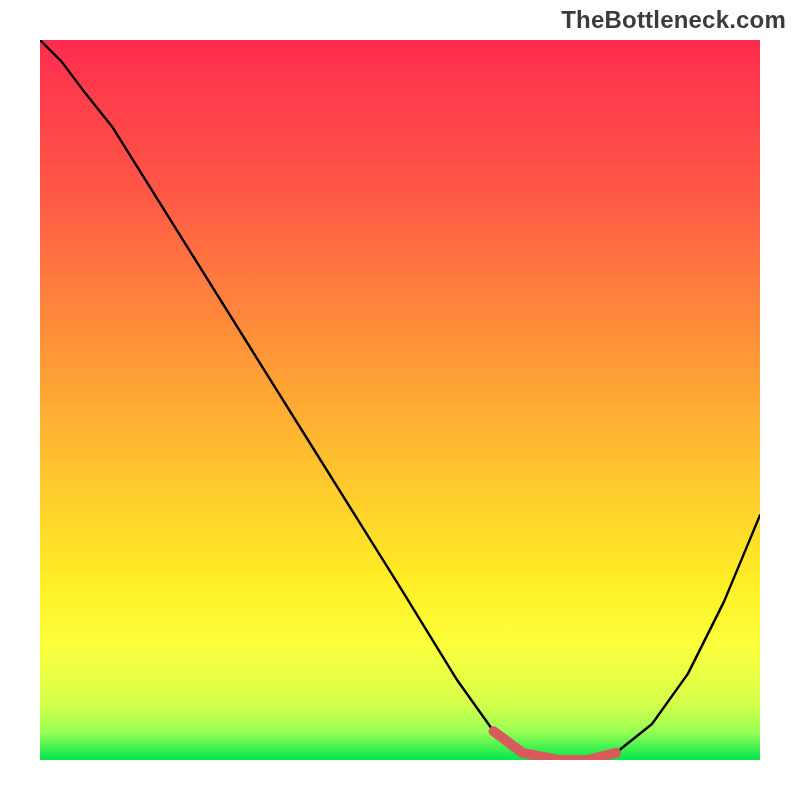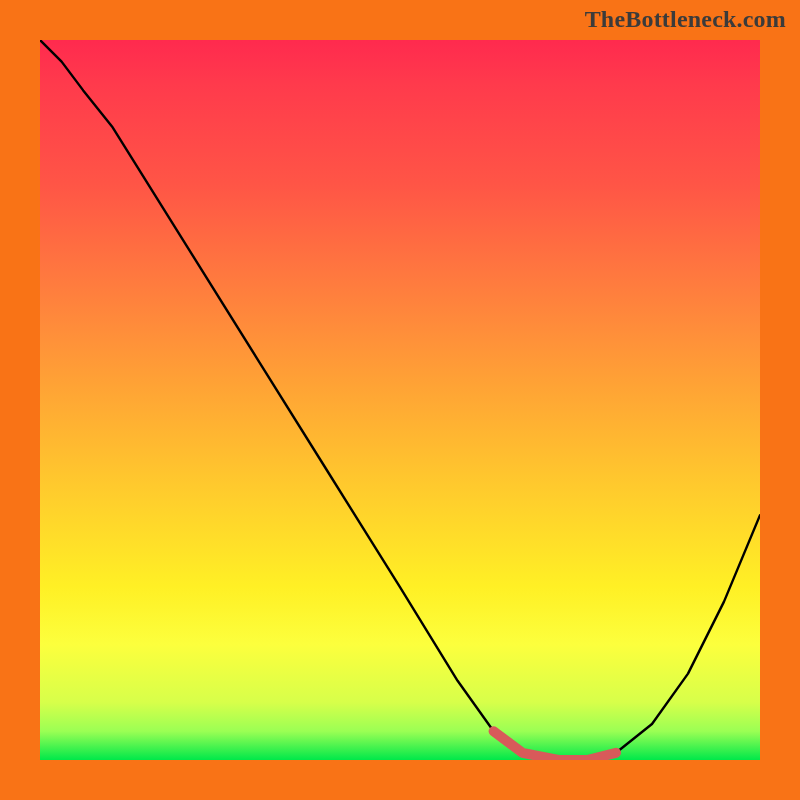--- a/index.html
+++ b/index.html
@@ -8,22 +8,21 @@
     width: 800px;
     height: 800px;
     background: #000;
     font-family: Arial, Helvetica, sans-serif;
     overflow: hidden;
   }
   .frame {
     position: relative;
     width: 800px;
     height: 800px;
-    background: #f97316;
-    font-family: Liberation Serif, serif;
+    background: #ffffff;
   }
   .watermark {
     position: absolute;
     top: 6px;
     right: 14px;
     color: #3b3b3b;
     font-size: 24px;
     font-weight: 600;
     letter-spacing: 0.2px;
     user-select: none;

